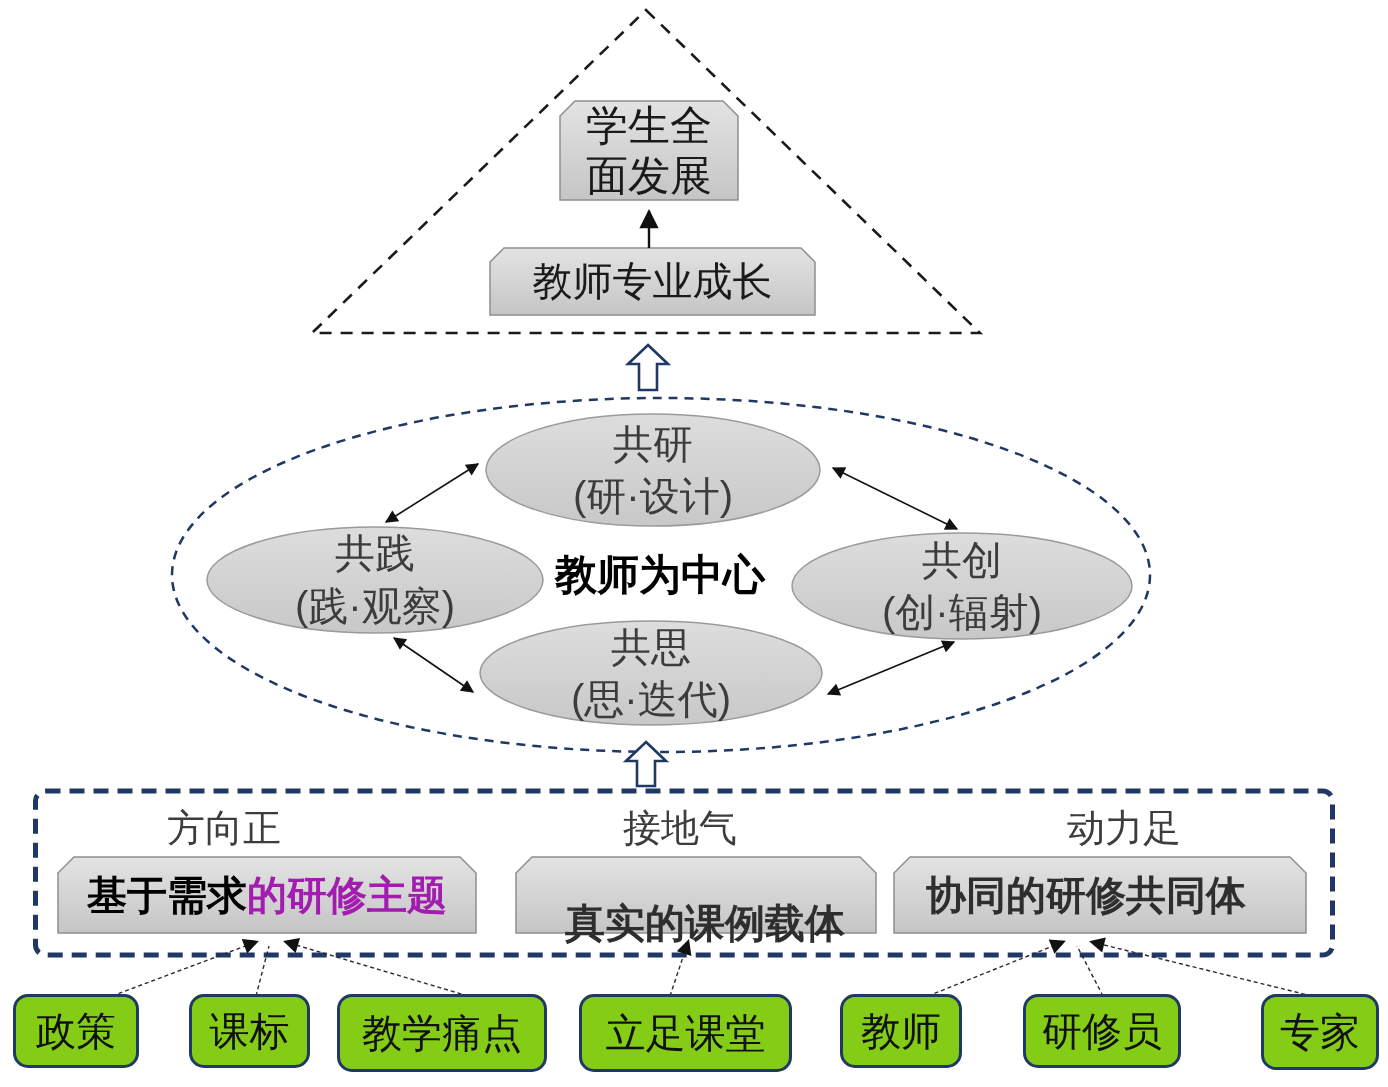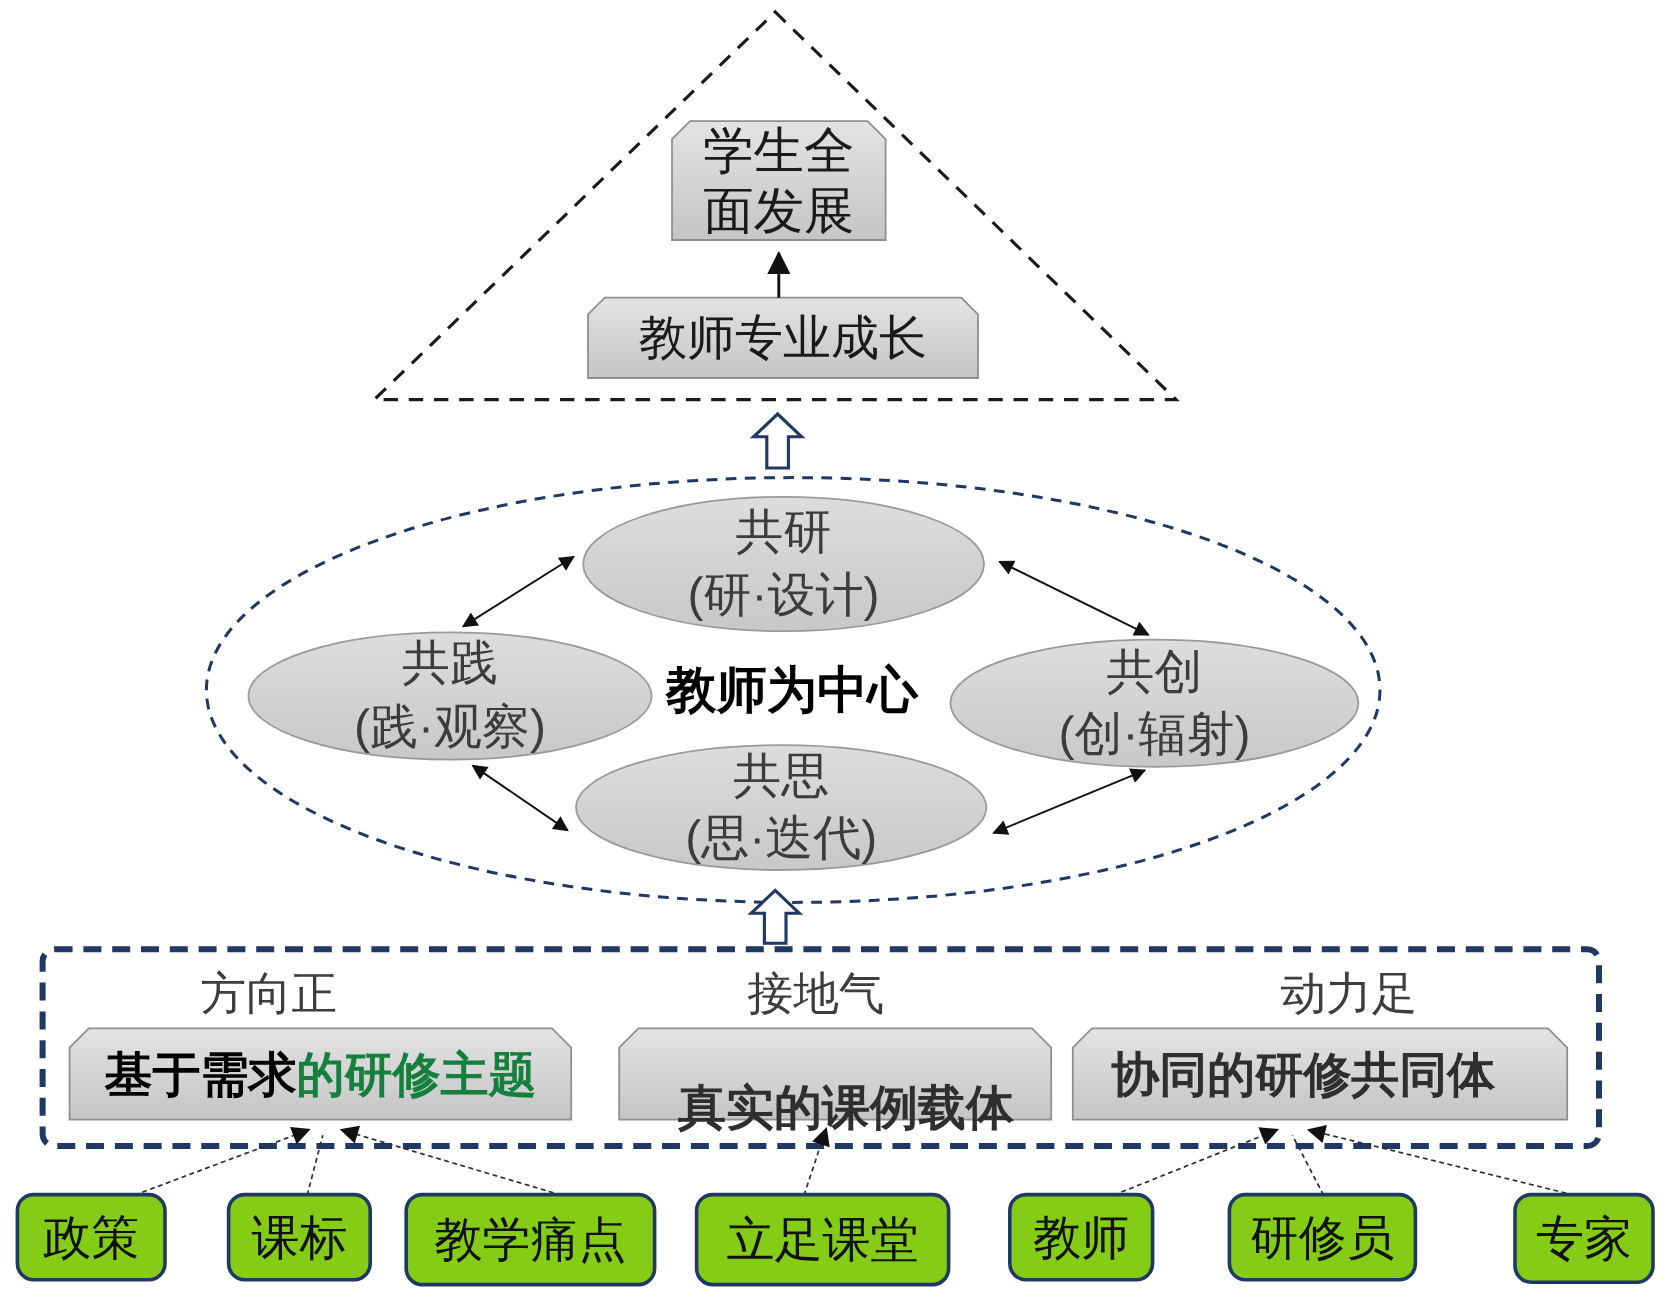--- a/index.html
+++ b/index.html
@@ -16,21 +16,21 @@
   .ell-gongyan{left:486px;top:414px;width:334px;height:112px;}
   .ell-gongjian{left:207px;top:527px;width:336px;height:105px;justify-content:space-between;}
   .ell-gongchuang{left:792px;top:533px;width:340px;height:105px;}
   .ell-gongsi{left:480px;top:621px;width:342px;height:104px;}
   .center-text{left:515px;top:550px;width:290px;height:50px;font-size:42px;font-weight:700;color:#000;}
   .col-label{top:806px;width:220px;height:44px;font-size:38px;color:#3d3d3d;}
   .lbl-1{left:114px;} .lbl-2{left:570px;} .lbl-3{left:1014px;}
   .graybox-text{top:857px;height:76px;font-size:40px;font-weight:700;color:#2e2e2e;}
   .gb-1{left:58px;width:418px;} .gb-2{left:516px;width:378px;margin-top:28px;} .gb-3{left:894px;width:384px;}
   .graybox-text .strong{color:#000;}
-  .graybox-text .rest{color:#15803d;}
+  .graybox-text .rest{color:#a21caf;}
   .src-box{position:absolute;top:994px;height:74px;background:#84cc16;border:3px solid #1f3864;
        border-radius:15px;display:flex;align-items:center;justify-content:center;
        font-size:40px;color:#111;z-index:2;box-sizing:border-box;}
   .src-1{left:13px;width:126px;} .src-2{left:189px;width:121px;}
   .src-3{left:337px;width:210px;height:78px;} .src-4{left:579px;width:213px;height:78px;}
   .src-5{left:840px;width:122px;} .src-6{left:1023px;width:158px;}
   .src-7{left:1261px;width:118px;height:76px;}
 </style>
 </head>
 <body>

